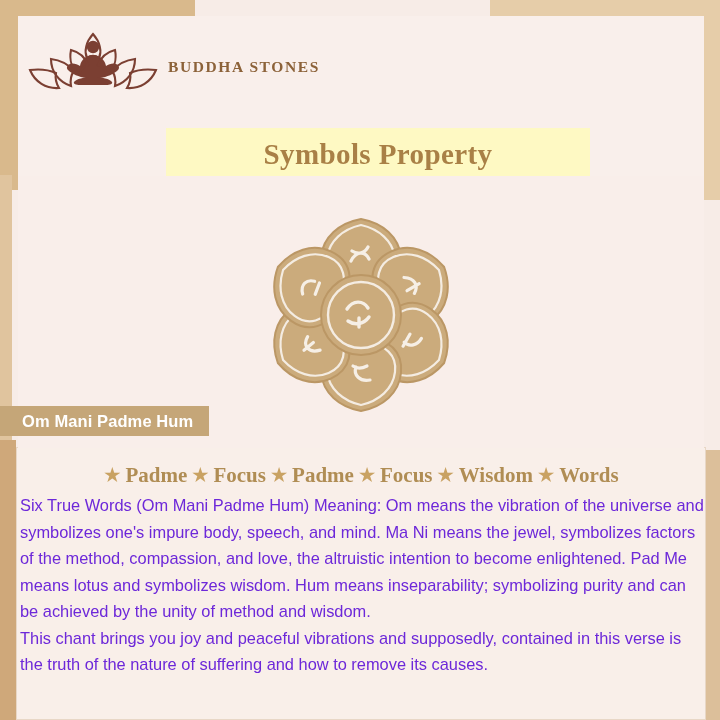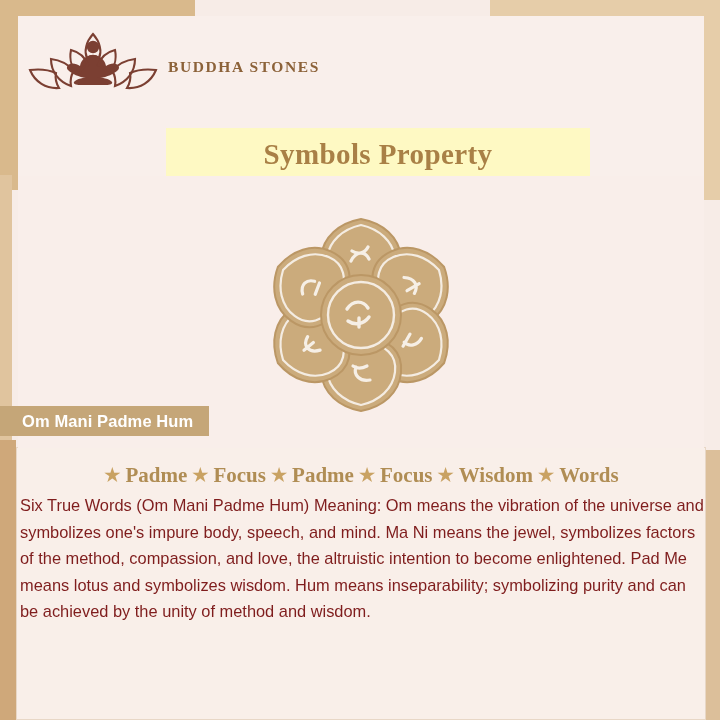--- a/index.html
+++ b/index.html
@@ -181,21 +181,21 @@
   .kw-word { padding-right: 2px; }
 
   
   .body-text {
     position: absolute;
     left: 20px;
     right: 16px;
     top: 492px;
     font-size: 16.4px;
     line-height: 1.62;
-    color: #7f1d1d;
+    color: #6d28d9;
     text-align: left;
   }
   .body-text p {
     margin: 0;
   }
   .body-text p + p { margin-top: 0px; }
 </style>
 </head>
 <body>
 
@@ -331,15 +331,16 @@
       <span class="kw-word">Wisdom</span>
     </span>
     <span class="kw-item">
       <span class="kw-star">★</span>
       <span class="kw-word">Words</span>
     </span>
   </div>
 
   <div class="body-text">
     <p>Six True Words (Om Mani Padme Hum) Meaning: Om means the vibration of the universe and symbolizes one's impure body, speech, and mind. Ma Ni means the jewel, symbolizes factors of the method, compassion, and love, the altruistic intention to become enlightened. Pad Me means lotus and symbolizes wisdom. Hum means inseparability; symbolizing purity and can be achieved by the unity of method and wisdom.</p>
+    <p>This chant brings you joy and peaceful vibrations and supposedly, contained in this verse is the truth of the nature of suffering and how to remove its causes.</p>
   </div>
 
 </div>
 
 </body></html>

